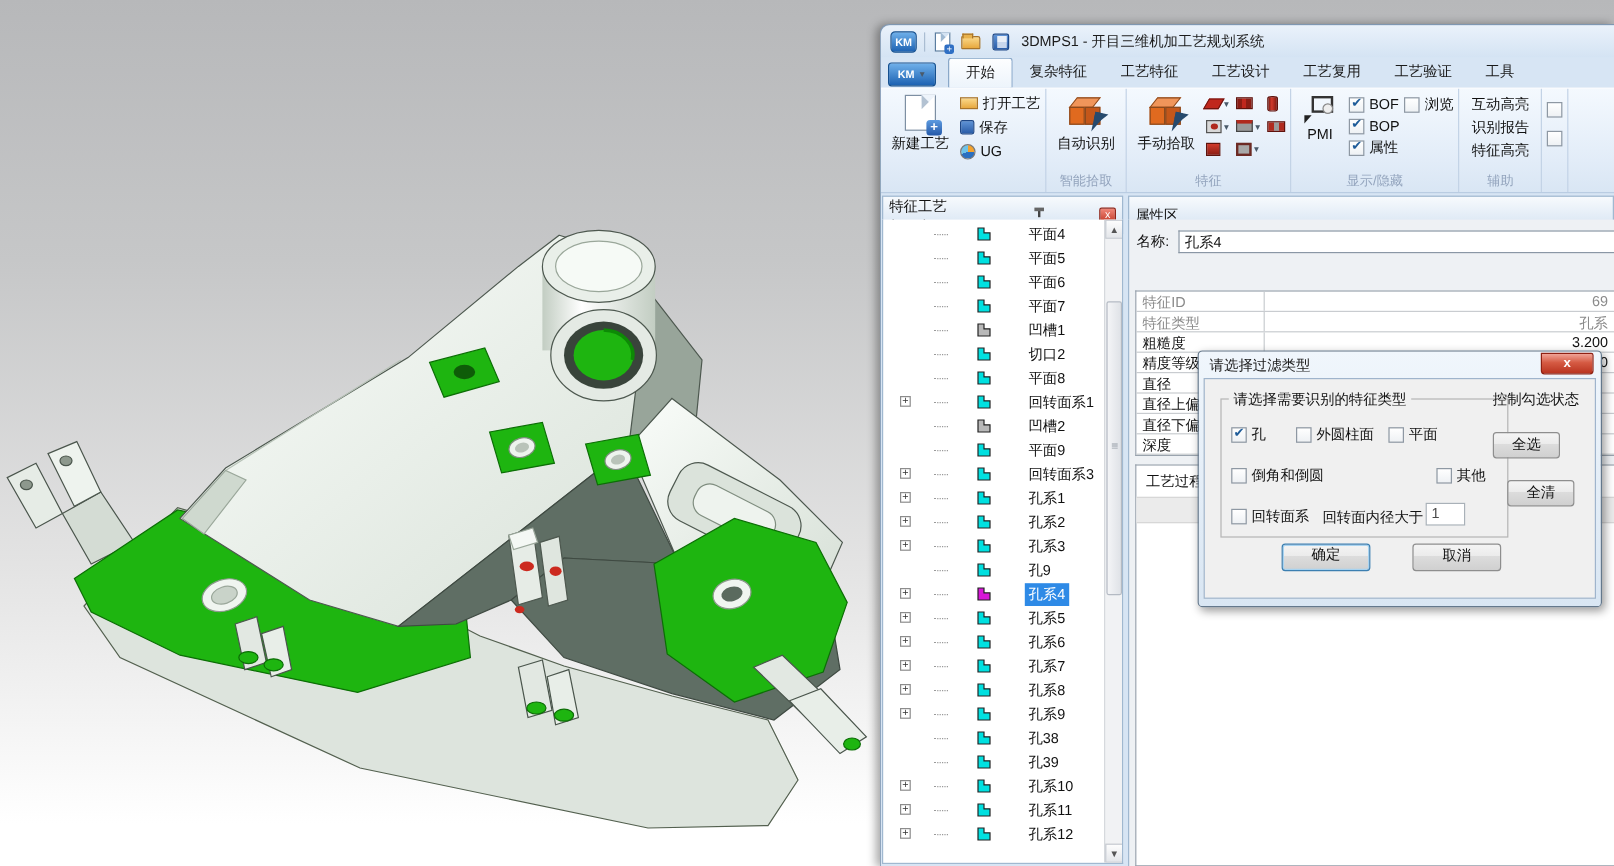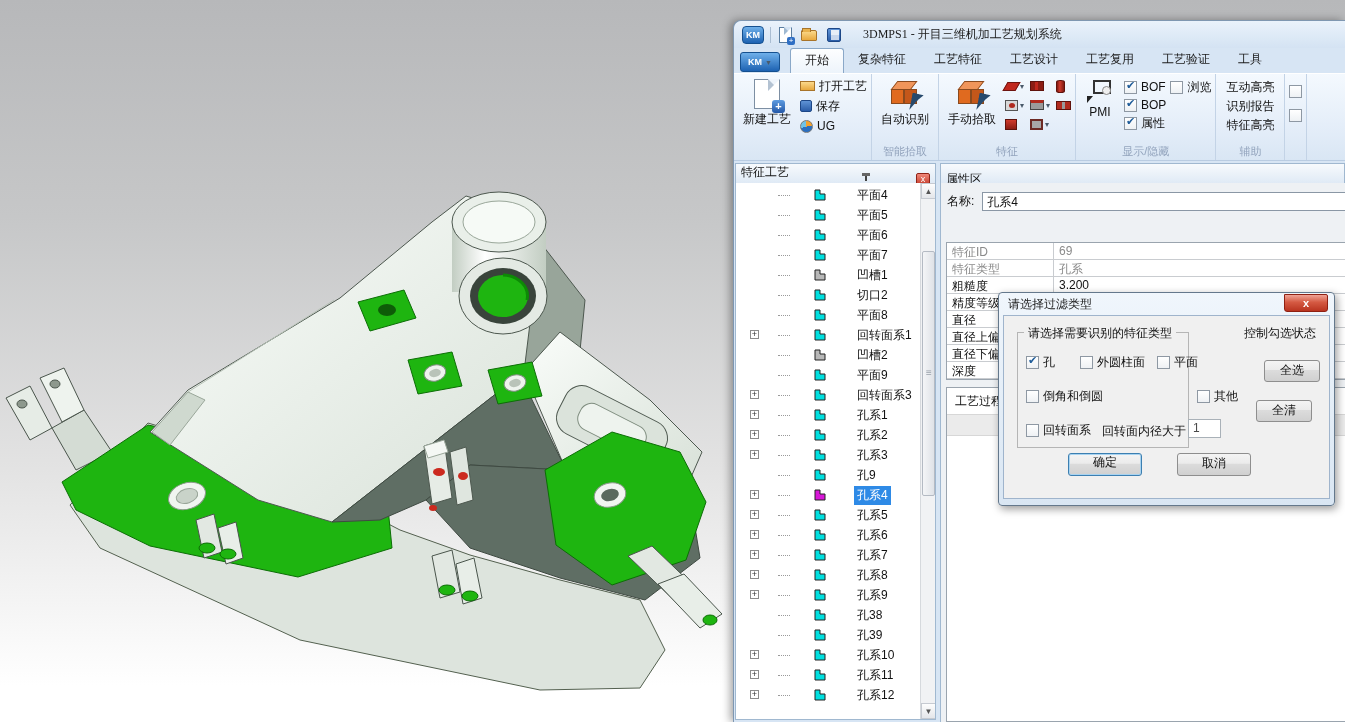--- a/index.html
+++ b/index.html
@@ -25,21 +25,21 @@
   .qa-sep { width:1px; height:16px; background:#aabdd2; }
   .qicon { width:18px; height:18px; position:relative; }
   .ic-doc { width:13px; height:16px; background:#fff; border:1px solid #5a7da0; margin:1px 0 0 2px; position:relative;}
   .ic-doc:after { content:""; position:absolute; right:-1px; top:-1px; border:4px solid; border-color:#d4e3f3 transparent transparent #9fb9d2; }
   .ic-doc .plus{position:absolute; right:-4px; bottom:-3px; width:8px;height:8px;background:#2f6fc4;border-radius:2px;color:#fff;font-size:8px;line-height:8px;text-align:center;}
   .ic-folder { width:16px; height:11px; margin-top:4px; background:linear-gradient(#fbd98b,#e8a93f); border:1px solid #a8742a; border-radius:1px 2px 1px 1px; position:relative;}
   .ic-folder:before { content:""; position:absolute; left:0; top:-3px; width:7px; height:3px; background:#e8b24d; border:1px solid #a8742a; border-bottom:none;}
   .ic-save { width:14px; height:14px; margin:2px; background:linear-gradient(#5f93d6,#2b5da8); border:1px solid #1d4787; border-radius:2px; position:relative;}
   .ic-save:before{content:"";position:absolute;left:3px;top:1px;width:8px;height:5px;background:#e8eef7;}
   .ic-save:after{content:"";position:absolute;left:3px;bottom:1px;width:8px;height:5px;background:#c8d6ec;}
-  #title-text { margin-left:14px; color:#1c1c1c;font-family:Liberation Serif, serif; }
+  #title-text { margin-left:2px; color:#1c1c1c; }
 
   
   #tabrow { height:25px; display:flex; align-items:flex-end; background:#d7e5f4; padding-left:6px; }
   #app-menu-btn { width:40px; height:20px; margin:0 10px 1px 0; border-radius:3px; border:1px solid #15508f;
     background:linear-gradient(#6fb0ea,#1d62b2); color:#fff; font-weight:bold; font-size:9px;
     display:flex; align-items:center; justify-content:center; gap:3px; }
   #app-menu-btn .car{font-size:7px;}
   .tab { padding:3px 14px 4px; color:#1a1a1a; }
   .tab.active { background:linear-gradient(#fdfeff,#edf4fb); border:1px solid #8aa8c8; border-bottom:none;
     border-radius:3px 3px 0 0; }
@@ -116,47 +116,47 @@
 
   
   #prop-pane { position:absolute; left:940px; top:163px; width:405px; height:559px; }
   #prop-body { position:absolute; left:0; top:20px; right:0; bottom:0; background:#eef1f4; border-left:1px solid #a0b8d0; }
   #name-row { position:absolute; left:6px; top:8px; right:0; height:20px; display:flex; align-items:center; gap:8px;}
   #name-input { flex:1; height:19px; background:#fff; border:1px solid #8a97a5; border-right:none; padding:1px 4px; }
   #prop-table { position:absolute; left:5px; top:59px; right:0; height:138px; background:#fff;
     border:1px solid #9aa4ae; border-right:none; }
   .prow { height:17px; display:flex; border-bottom:1px solid #c9ccd0; }
   .pk { width:107px; padding:1px 5px; border-right:1px solid #c9ccd0; }
-  .pv { flex:1; padding:1px 5px; }
+  .pv { flex:1; padding:1px 5px;text-align:right; }
   .prow.dim { color:#8a8a8a; }
   #subpanel { position:absolute; left:5px; top:204px; right:0; bottom:0; background:#fff; border:1px solid #9aa4ae; border-right:none;}
   #subpanel .sp-title { padding:5px 8px 4px; }
   #subpanel .sp-band { height:22px; background:#ebebeb; border-top:1px solid #d7d7d7; border-bottom:1px solid #d7d7d7;}
 
   
   #dlg { position:absolute; left:998px; top:292px; width:337px; height:214px;
     background:linear-gradient(#f0f6fc,#d9e6f3); border:1px solid #64788c; border-radius:4px;
     box-shadow:2px 3px 8px rgba(0,0,0,.4); padding:0 4px 4px; }
   #dlg-title { height:22px; line-height:22px; padding-left:5px; color:#1a1a1a; }
   #dlg-close { position:absolute; right:6px; top:1px; width:44px; height:18px;
     background:linear-gradient(#f0a396,#d55a43 45%,#b93420); border:1px solid #8f2012;
     border-radius:0 2px 3px 3px; color:#fff; font-weight:bold; font-size:11px; text-align:center; line-height:16px;}
   #dlg-body { position:relative; height:184px; background:#f0f0f0; border:1px solid #9fb4cc; }
-  #dlg-group { position:absolute; left:13px; top:16px; width:172px; height:116px; border:1px solid #b5b5b5; }
+  #dlg-group { position:absolute; left:13px; top:16px; width:240px; height:116px; border:1px solid #b5b5b5; }
   #dlg-group-title { position:absolute; left:6px; top:-8px; background:#f0f0f0; padding:0 4px; }
   .dcb { position:absolute; }
   .dcb-0{left:8px;top:20px;} .dcb-1{left:62px;top:20px;} .dcb-2{left:139px;top:20px;}
   .dcb-3{left:8px;top:54px;} .dcb-4{left:139px;top:54px;margin-left:40px;} .dcb-5{left:8px;top:88px;}
   #spin-label { position:absolute; left:84px; top:90px; white-space:nowrap; }
   #spin-input { position:absolute; left:170px; top:86px; width:33px; height:19px; border:1px solid #a9b1b8;
     background:#fff; color:#4a4a4a; padding:1px 4px; }
   #side-title { position:absolute; left:240px; top:9px; white-space:nowrap;}
   .btn { background:linear-gradient(#f4f4f4,#ebebeb 45%,#dcdcdc 46%,#d0d0d0); border:1px solid #8e8e8e;
     border-radius:3px; text-align:center; position:absolute; line-height:19px; }
-  #btn-all { left:260px; top:44px; width:56px; height:22px; }
+  #btn-all { left:240px; top:44px; width:56px; height:22px; }
   #btn-clear { left:252px; top:84px; width:56px; height:22px; }
   #btn-ok { left:64px; top:137px; width:74px; height:23px; border-color:#3c7fb1;
     box-shadow:0 0 0 1px #a8d3f0 inset;font-family:Liberation Mono, monospace; }
   #btn-cancel { left:173px; top:137px; width:74px; height:23px; }
 </style>
 </head>
 <body>
 
 <div id="viewport">
   <svg id="part-svg" width="733" height="722" viewBox="0 0 733 722">

